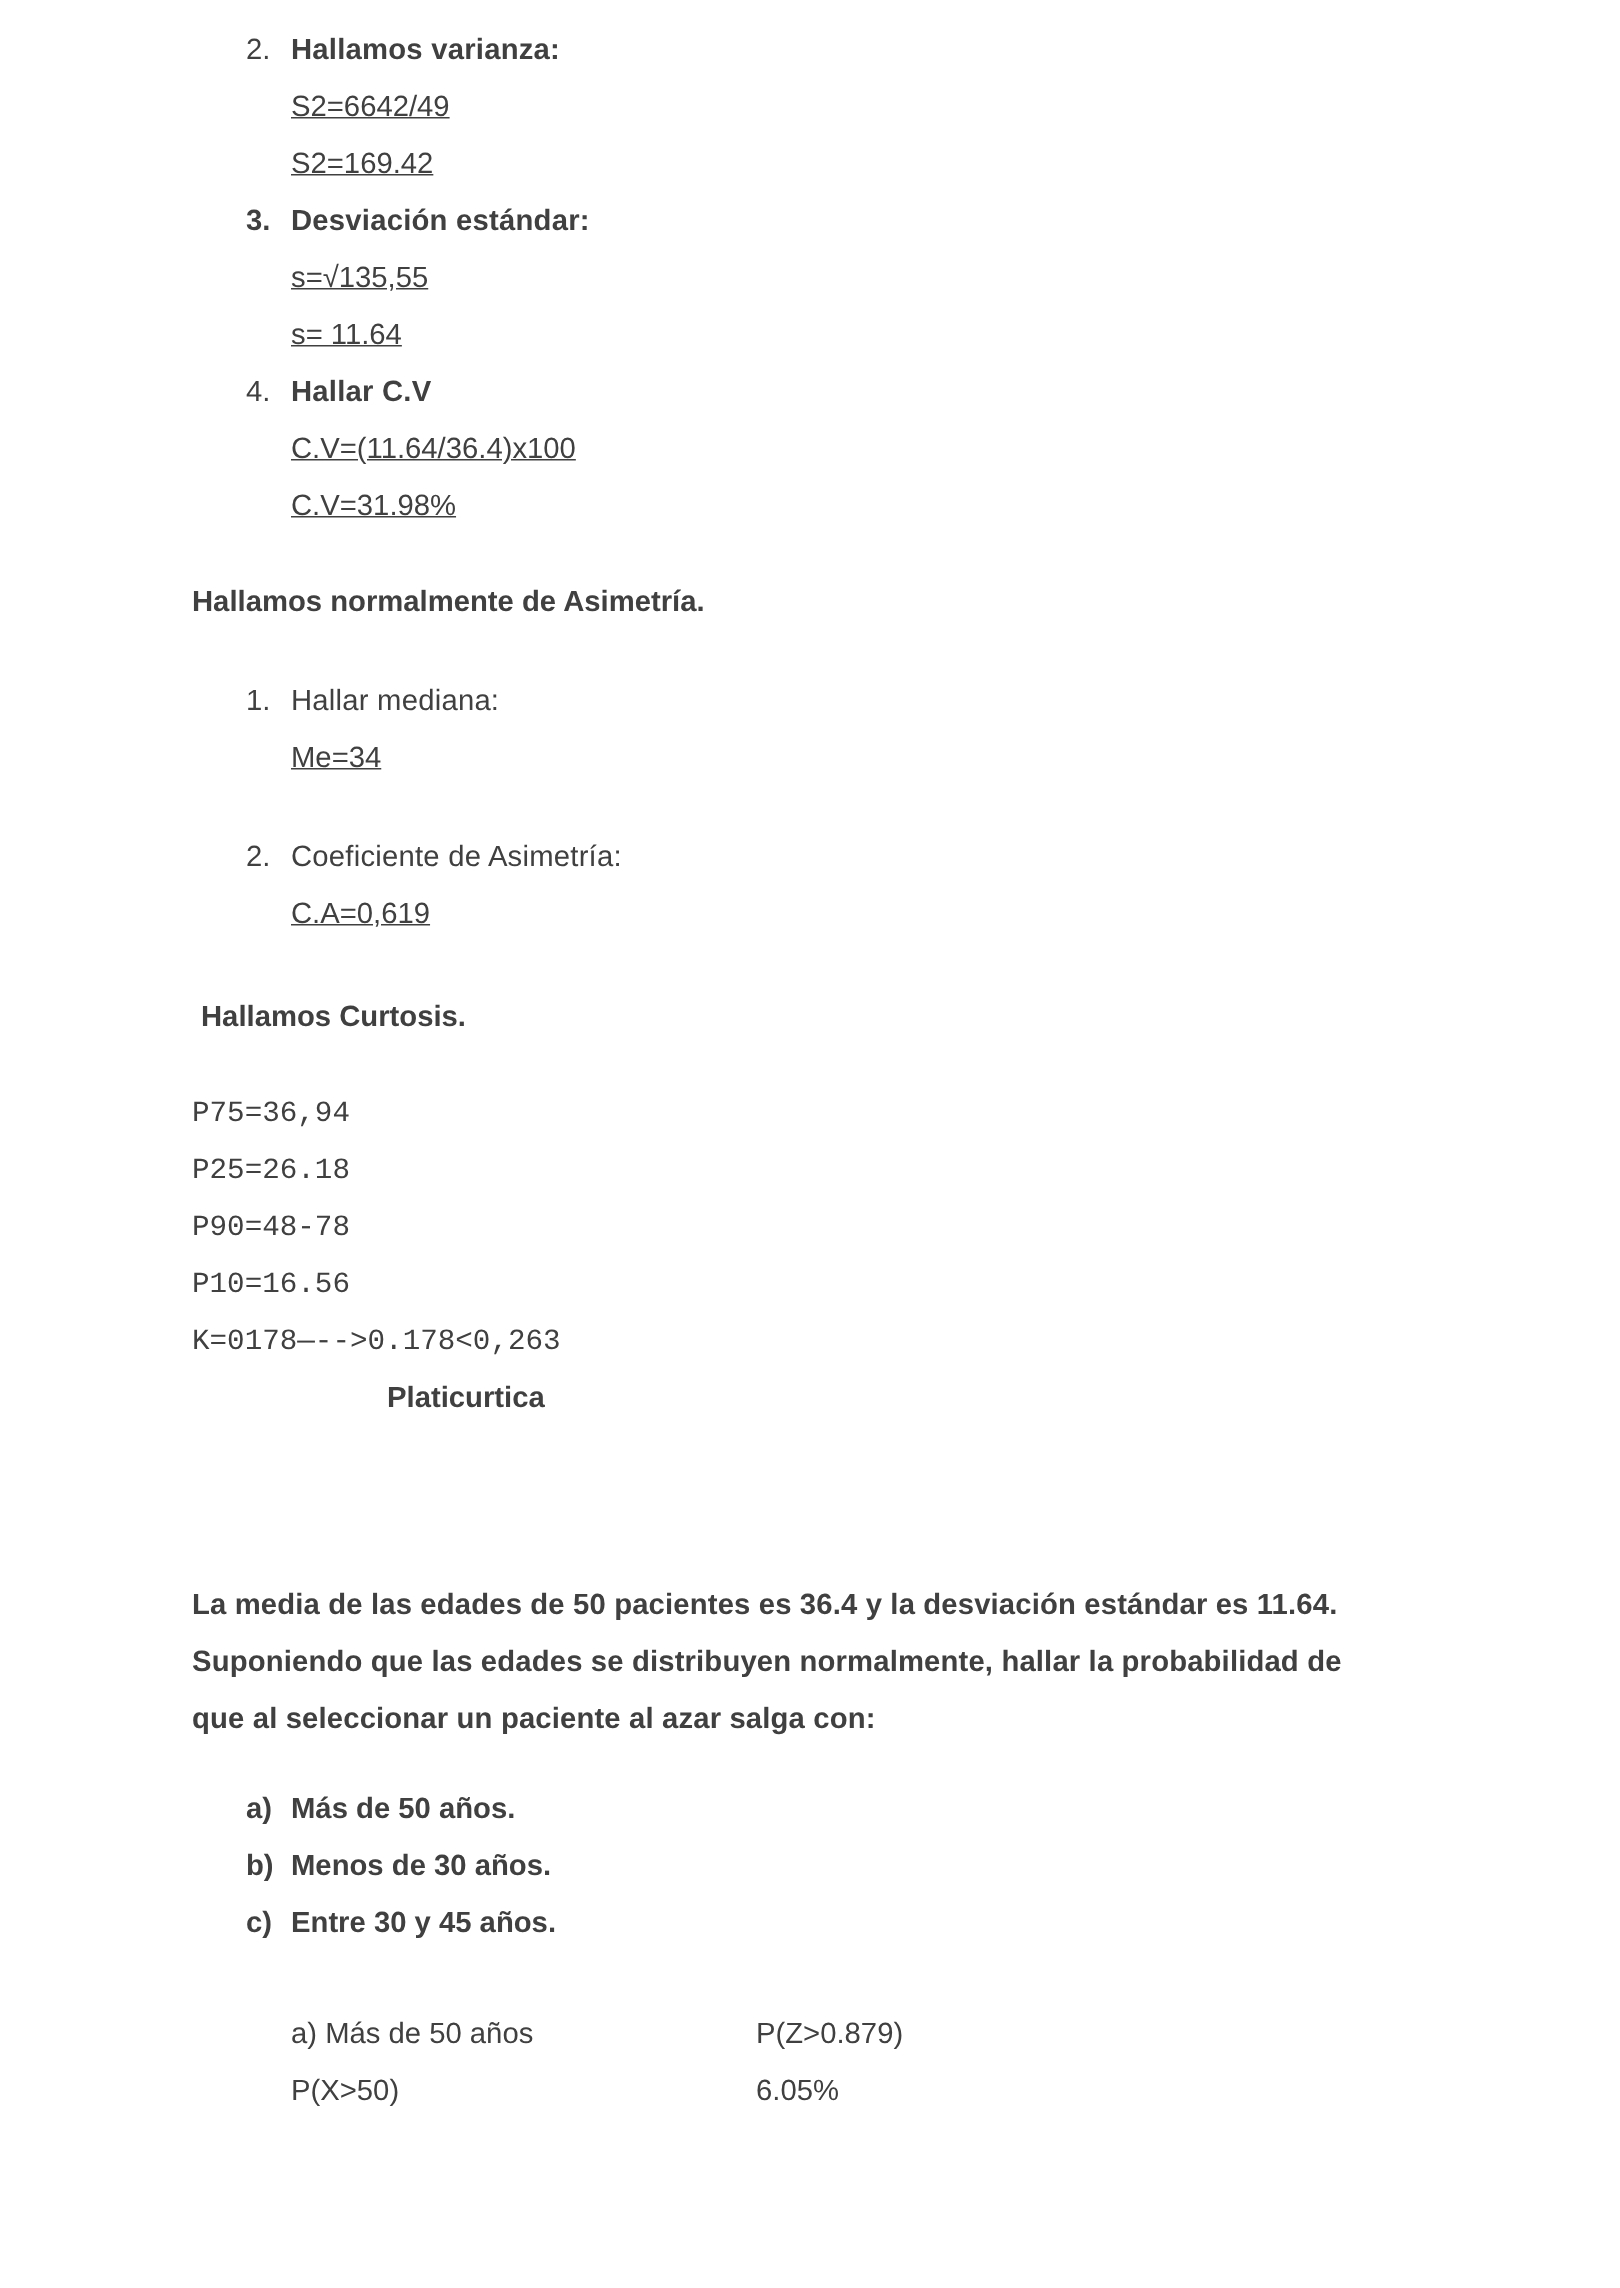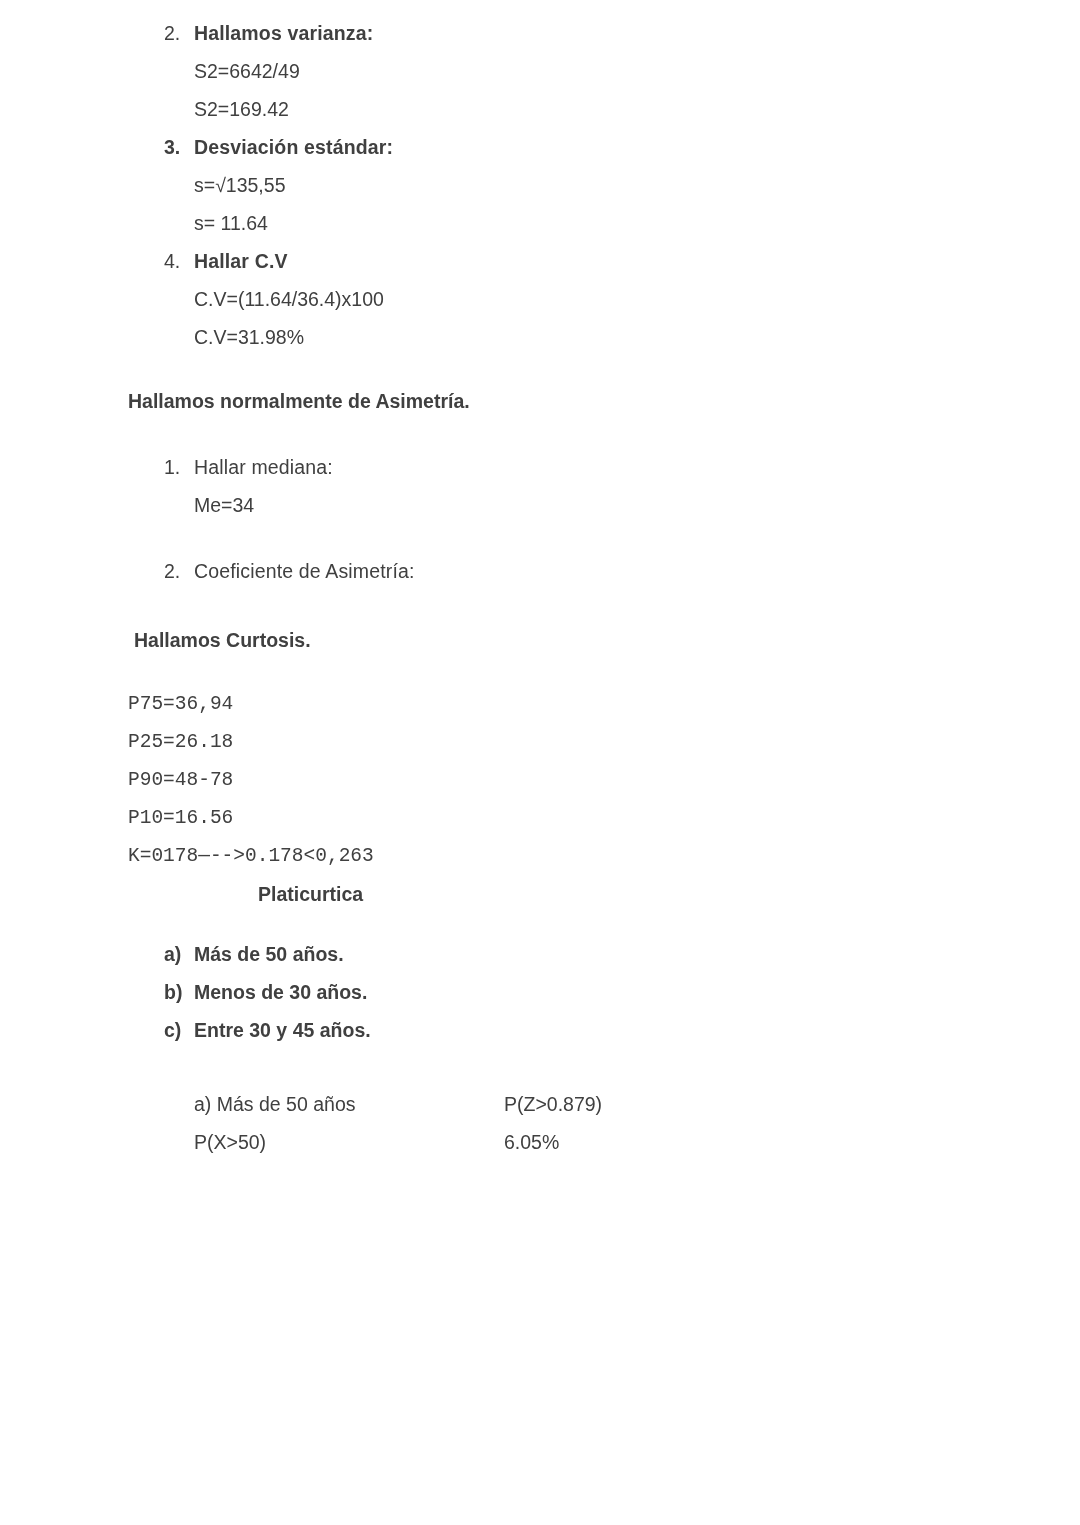--- a/index.html
+++ b/index.html
@@ -59,20 +59,21 @@
   }
   .step-title.plain {
     font-weight: normal;
     margin-top: 28px;
   }
   .step-line {
     font-size: 19.5px;
     line-height: 38px;
     color: #404040;
     white-space: pre-wrap;
+    text-decoration: underline;
   }
 
   .heading-asim {
     font-size: 19.5px;
     line-height: 38px;
     font-weight: bold;
     color: #404040;
     margin-top: 26px;
     margin-bottom: 22px;
   }
@@ -179,35 +180,37 @@
 
     <ol class="steps">
       <li>
         <span class="marker">1.</span>
         <div class="step-title plain">Hallar mediana:</div>
         <div class="step-line">Me=34</div>
       </li>
       <li>
         <span class="marker">2.</span>
         <div class="step-title plain">Coeficiente de Asimetría:</div>
+        <div class="step-line">C.A=0,619</div>
       </li>
     </ol>
 
     <div class="heading-curt">Hallamos Curtosis.</div>
 
     <div class="percentiles">
       <div>P75=36,94</div>
       <div>P25=26.18</div>
       <div>P90=48-78</div>
       <div>P10=16.56</div>
       <div>K=0178—--&gt;0.178&lt;0,263</div>
     </div>
 
     <div class="platicurtica">Platicurtica</div>
 
+    <div class="problem-block">La media de las edades de 50 pacientes es 36.4 y la desviación estándar es 11.64. Suponiendo que las edades se distribuyen normalmente, hallar la probabilidad de que al seleccionar un paciente al azar salga con:</div>
 
     <ol class="abc">
       <li>
         <span class="marker">a)</span>
         <span>Más de 50 años.</span>
       </li>
       <li>
         <span class="marker">b)</span>
         <span>Menos de 30 años.</span>
       </li>

